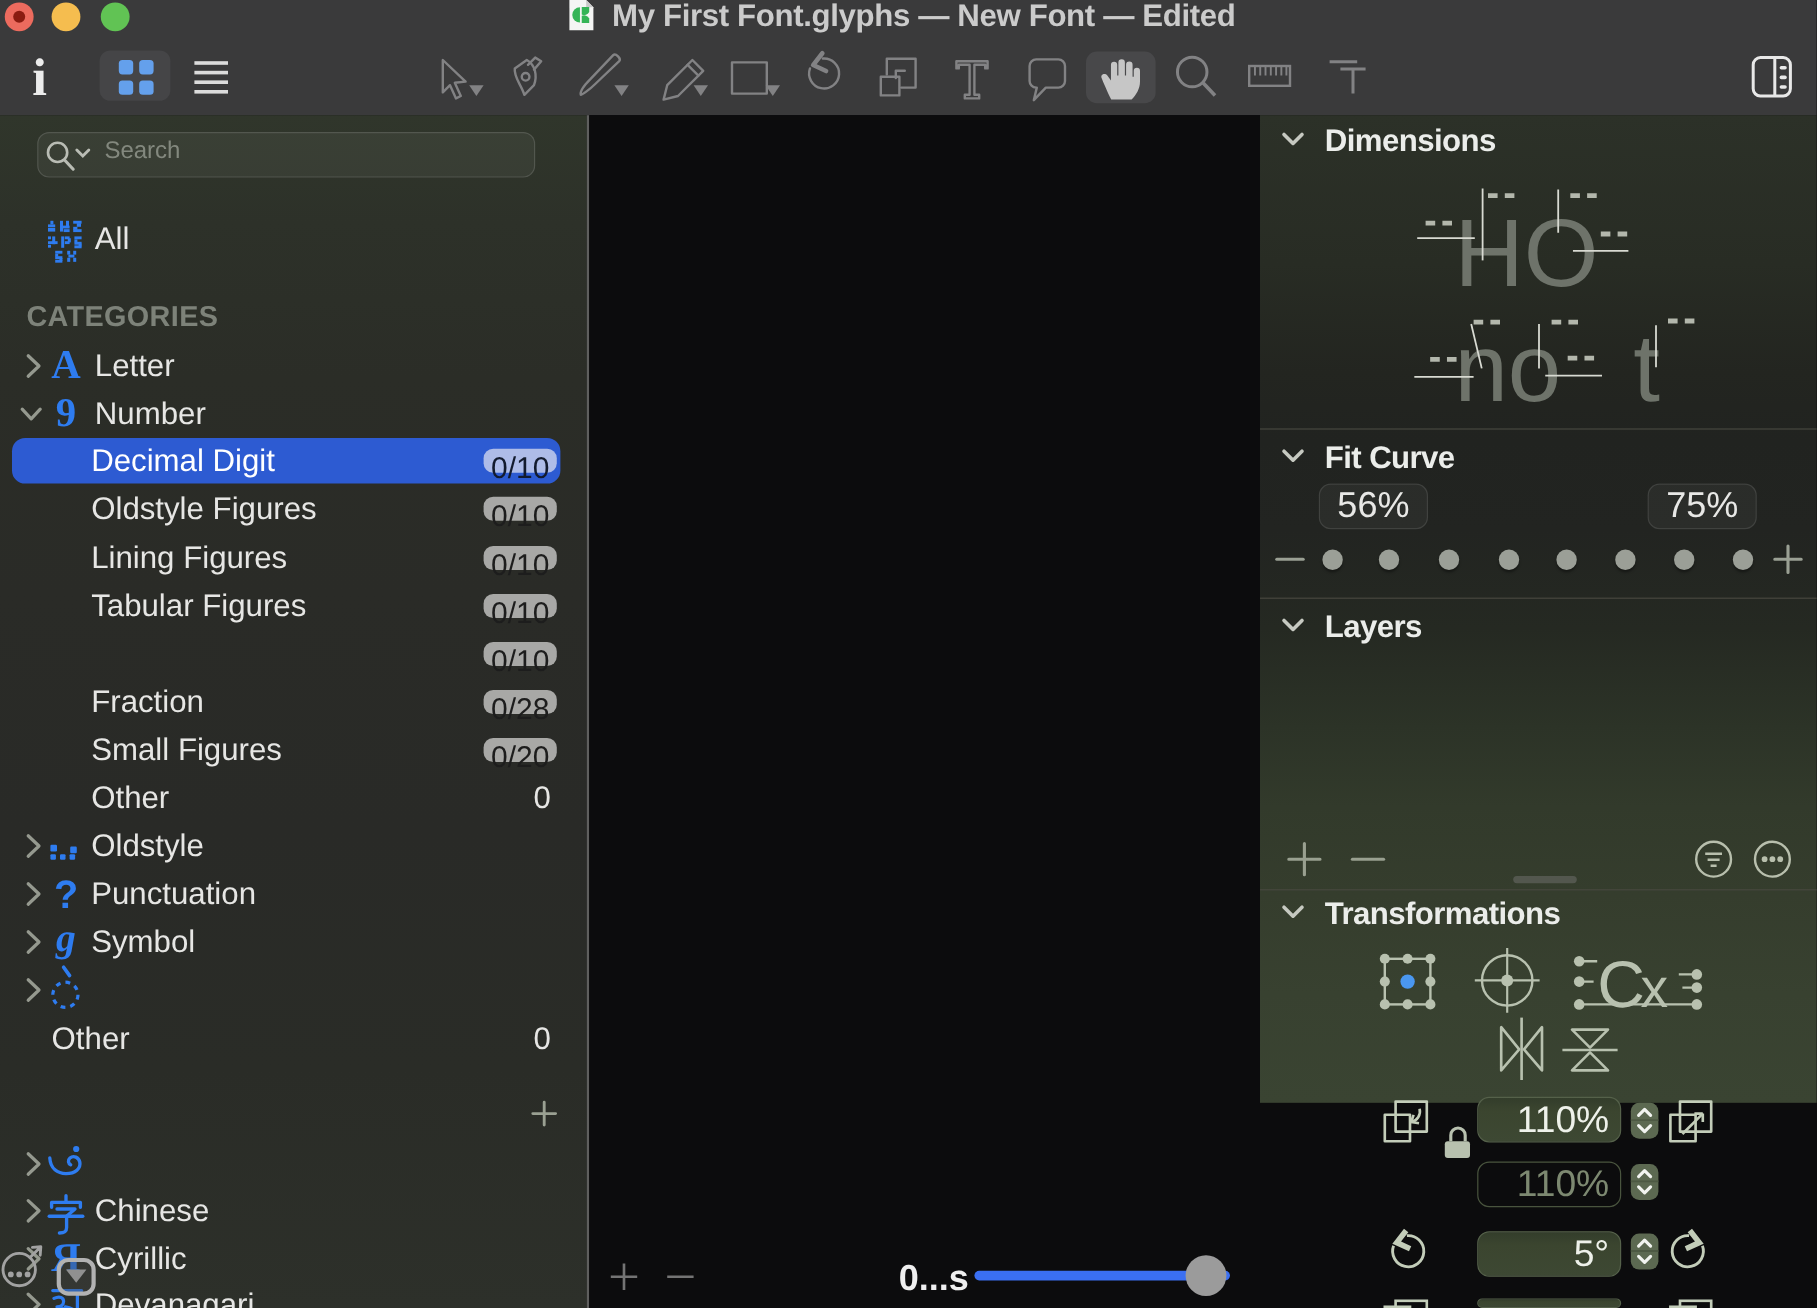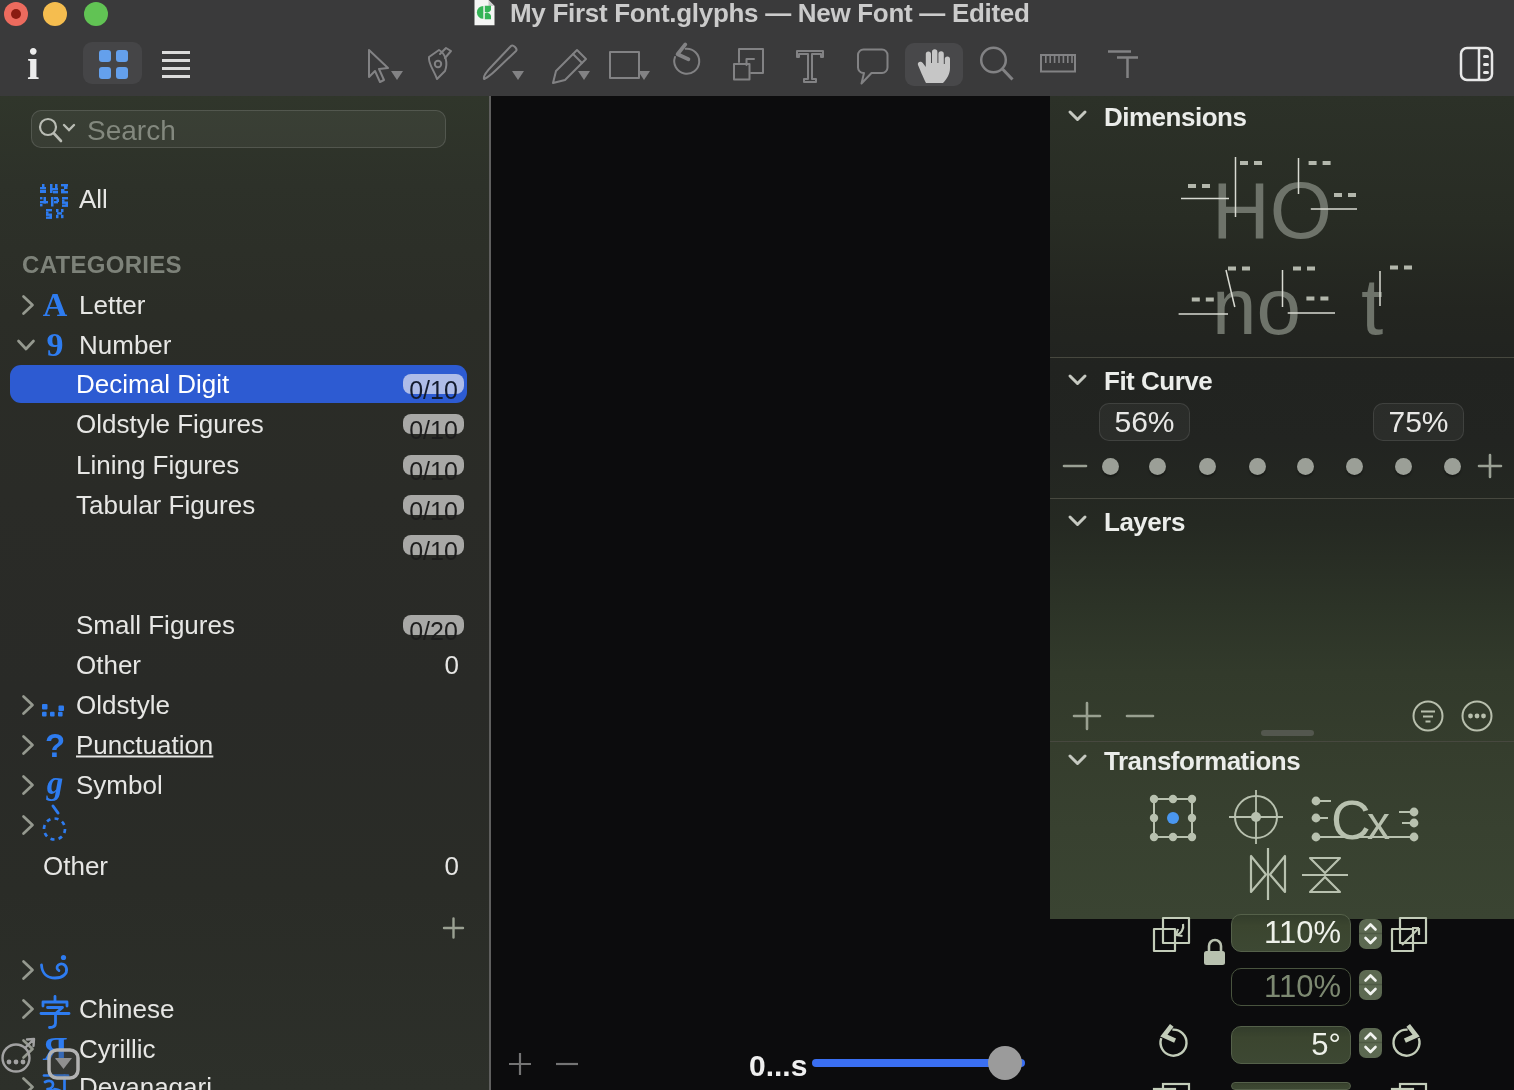--- a/index.html
+++ b/index.html
@@ -10,21 +10,21 @@
 .tl { position:absolute; width:24px; height:24px; border-radius:50%; top:2px; }
 #title-text { position:absolute; left:510px; top:-2px; font-size:26px; font-weight:bold; color:#cbcbcb; letter-spacing:-0.3px; }
 #appicon { position:absolute; left:474px; top:0px; width:21px; height:26px; }
 
 
 #sidebar { position:absolute; left:0; top:96px; width:489px; height:994px;
   background:linear-gradient(180deg,#30362b 0%,#2d3129 9%,#2b2d27 22%,#2a2b27 40%,#292a27 60%,#2a2c27 80%,#2d302a 100%); }
 #vdivider { position:absolute; left:489px; top:96px; width:2px; height:994px; background:#5f5f5e; }
 #searchbox { position:absolute; left:31px; top:14px; width:415px; height:38px; border-radius:10px;
   background:rgba(255,255,255,0.05); border:1.5px solid rgba(255,255,255,0.13); }
-#searchbox .ph { position:absolute; left:55px; top:4px; font-size:28px; color:#83887e; }
+#searchbox .ph { position:absolute; left:55px; top:4px; font-size:20px; color:#83887e; }
 .row { position:absolute; left:0; width:489px; height:40px; }
 .rowtext { position:absolute; font-size:26px; color:#e6e6e4; top:50%; transform:translateY(-50%); white-space:nowrap; }
 .bicon { position:absolute; left:42px; width:26px; text-align:center; top:50%; transform:translateY(-50%);
   font-family:"Liberation Serif",serif; font-weight:bold; font-size:34px; color:#2e7cf0; line-height:1; }
 .seccap { position:absolute; left:22px; top:50%; transform:translateY(-50%); font-size:24px; font-weight:bold; color:#7d8279; letter-spacing:0.3px; }
 .badge { position:absolute; right:25px; top:50%; transform:translateY(-50%); width:61px; height:20px; border-radius:8px;
   background:#a8a8a6; color:#1d1d1d; font-size:25px; text-align:center; line-height:32px; }
 .num0 { position:absolute; right:30px; top:50%; transform:translateY(-50%); font-size:26px; color:#e6e6e4; }
 #selrow { position:absolute; left:10px; top:269px; width:457px; height:38px; border-radius:11px; background:#2d5bd2; }
 
@@ -170,34 +170,38 @@
     <div class="rowtext" style="left:76px;">Lining Figures</div>
       <div class="badge">0/10</div>
   </div>
   <div class="row" style="top:389px;">
     <div class="rowtext" style="left:76px;">Tabular Figures</div>
       <div class="badge">0/10</div>
   </div>
   <div class="row" style="top:429px;">
       <div class="badge">0/10</div>
   </div>
+  <div class="row" style="top:469px;">
+    <div class="rowtext" style="left:76px;">Fraction</div>
+      <div class="badge">0/28</div>
+  </div>
   <div class="row" style="top:509px;">
     <div class="rowtext" style="left:76px;">Small Figures</div>
       <div class="badge">0/20</div>
   </div>
   <div class="row" style="top:549px;">
     <div class="rowtext" style="left:76px;">Other</div>
       <div class="num0">0</div>
   </div>
   <div class="row" style="top:589px;">
     <div class="rowtext" style="left:76px;">Oldstyle</div>
   </div>
   <div class="row" style="top:629px;">
     <div class="bicon" style="font-family:'Liberation Sans',sans-serif; font-size:33px;">?</div>
-    <div class="rowtext" style="left:76px;text-decoration:underline;">Punctuation</div>
+    <div class="rowtext" style="left:76px;">Punctuation</div>
   </div>
   <div class="row" style="top:669px;">
     <div class="bicon" style="font-style:italic; font-size:33px; top:44%;">g</div>
     <div class="rowtext" style="left:76px;">Symbol</div>
   </div>
   <div class="row" style="top:750px;">
     <div class="rowtext" style="left:43px;">Other</div>
       <div class="num0">0</div>
   </div>
 

